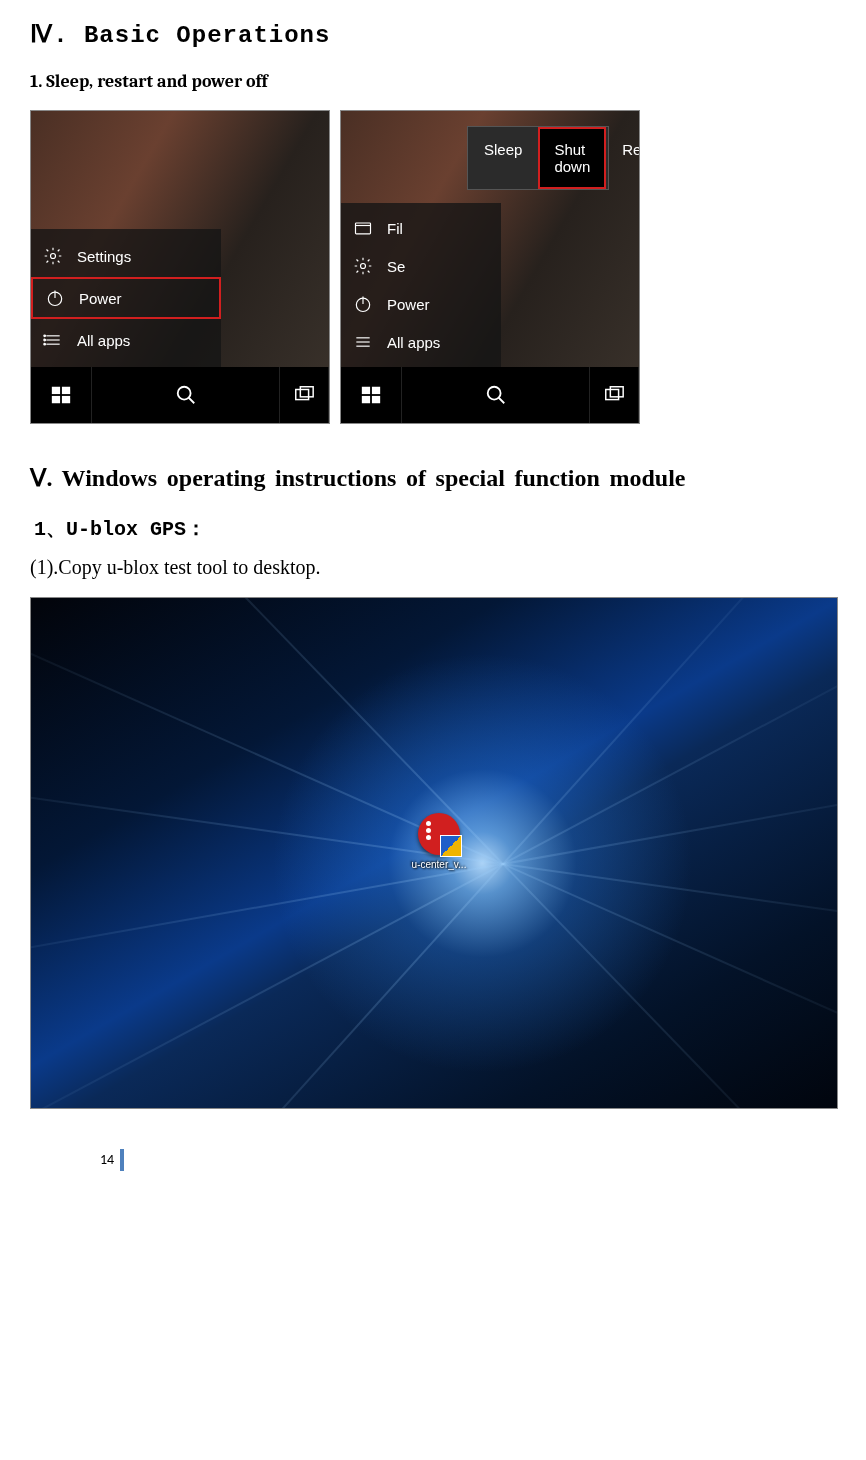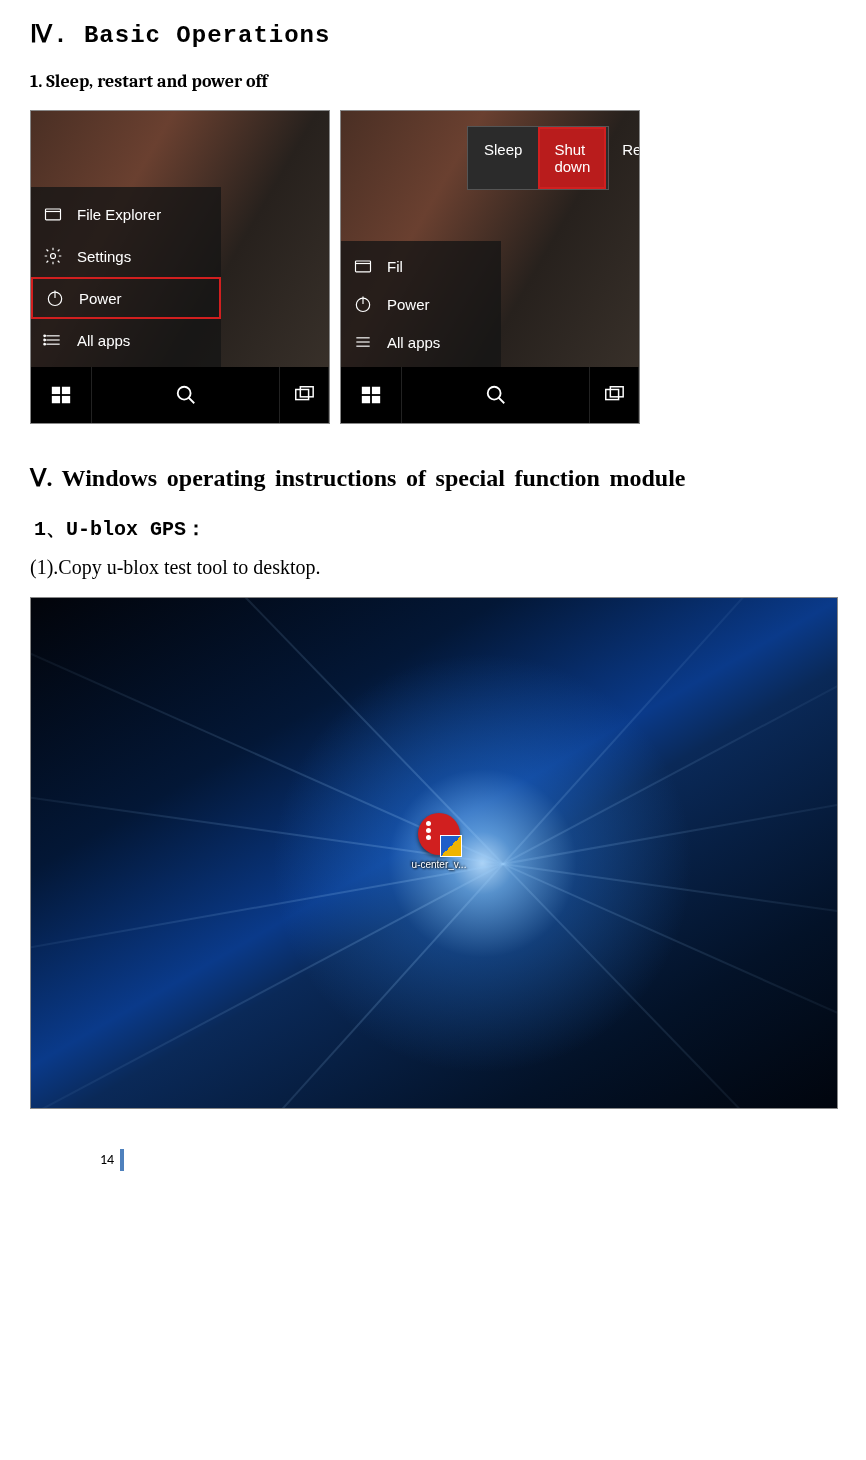--- a/index.html
+++ b/index.html
@@ -116,21 +116,21 @@
   }
   .power-popup .p-item {
     color: #fff;
     font-family: "Segoe UI", Arial, sans-serif;
     font-size: 15px;
     padding: 12px 14px;
     border: 2px solid transparent;
   }
   .power-popup .p-item.highlight {
     border: 2px solid #d11f1f;
-    background: #b91c1c;
+    background: #000000;
   }
 
   
   .desktop {
     position: relative;
     width: 806px;
     height: 510px;
     margin: 0 0 10px 0;
     border: 1px solid #888;
     overflow: hidden;
@@ -207,29 +207,20 @@
 
 <div class="shot-row">
 
   <div class="shot">
     <div class="shot-bg"></div>
 
     <div class="menu-list">
       <div class="menu-item">
         <span class="menu-icon">
           <svg viewBox="0 0 24 24">
-              <rect x="3" y="6" width="18" height="13" rx="1"></rect>
-              <path d="M3 9h18"></path>
-            </svg>
-        </span>
-        <span>File Explorer</span>
-      </div>
-      <div class="menu-item">
-        <span class="menu-icon">
-          <svg viewBox="0 0 24 24">
               <circle cx="12" cy="12" r="3"></circle>
               <path d="M12 2v3M12 19v3M4.2 4.2l2.1 2.1M17.7 17.7l2.1 2.1M2 12h3M19 12h3M4.2 19.8l2.1-2.1M17.7 6.3l2.1-2.1"></path>
             </svg>
         </span>
         <span>Settings</span>
       </div>
       <div class="menu-item highlight">
         <span class="menu-icon">
           <svg viewBox="0 0 24 24">
               <circle cx="12" cy="13" r="8"></circle>
@@ -292,20 +283,29 @@
           <svg viewBox="0 0 24 24">
               <rect x="3" y="6" width="18" height="13" rx="1"></rect>
               <path d="M3 9h18"></path>
             </svg>
         </span>
         <span>Fil</span>
       </div>
       <div class="menu-item" style="height:38px;">
         <span class="menu-icon">
           <svg viewBox="0 0 24 24">
+              <circle cx="12" cy="12" r="3"></circle>
+              <path d="M12 2v3M12 19v3M4.2 4.2l2.1 2.1M17.7 17.7l2.1 2.1M2 12h3M19 12h3M4.2 19.8l2.1-2.1M17.7 6.3l2.1-2.1"></path>
+            </svg>
+        </span>
+        <span>Se</span>
+      </div>
+      <div class="menu-item" style="height:38px;">
+        <span class="menu-icon">
+          <svg viewBox="0 0 24 24">
               <circle cx="12" cy="13" r="8"></circle>
               <line x1="12" y1="3" x2="12" y2="12"></line>
             </svg>
         </span>
         <span>Power</span>
       </div>
       <div class="menu-item" style="height:38px;">
         <span class="menu-icon">
           <svg viewBox="0 0 24 24">
               <line x1="4" y1="7" x2="20" y2="7"></line>

